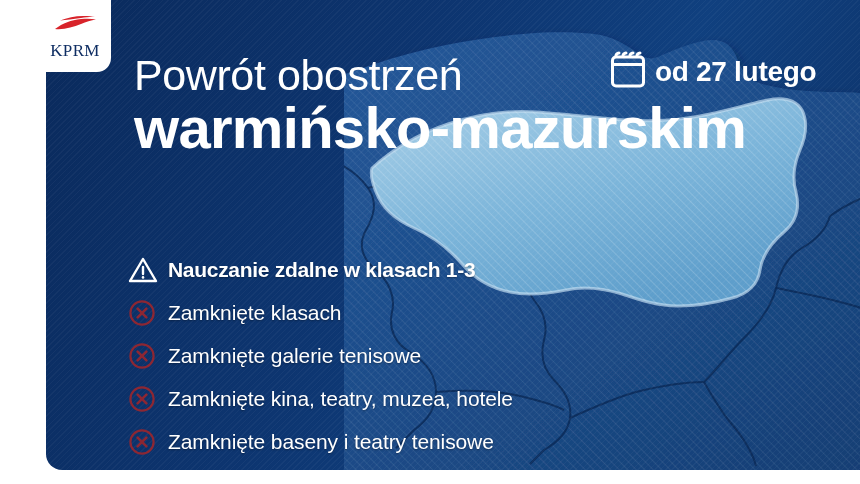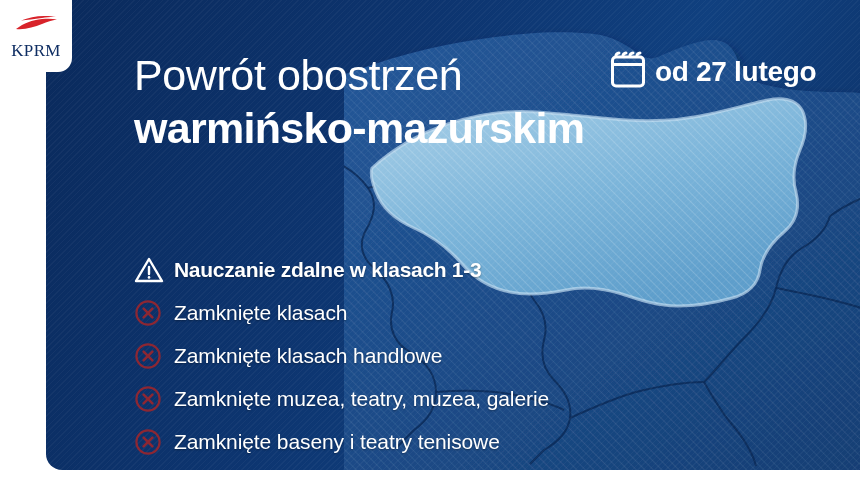--- a/index.html
+++ b/index.html
@@ -75,20 +75,21 @@
     top: 0;
     width: 72px;
     height: 72px;
     background: #ffffff;
     border-radius: 0 0 14px 0;
     z-index: 6;
     display: flex;
     flex-direction: column;
     align-items: center;
     justify-content: center;
+    padding-left: 39px;
   }
   .logo-flag { display:block; margin-bottom: 2px; }
   .logo-text {
     font-family: "Liberation Serif", serif;
     font-size: 17px;
     letter-spacing: 0.3px;
     color: #0f2e63;
     font-weight: 400;
     line-height: 1;
   }
@@ -102,21 +103,21 @@
     color: #ffffff;
   }
   .headline .line-light {
     font-size: 43px;
     font-weight: 300;
     line-height: 50px;
     letter-spacing: -0.4px;
     white-space: nowrap;
   }
   .headline .line-bold {
-    font-size: 43px;
+    font-size: 58px;
     font-weight: 700;
     line-height: 52px;
     letter-spacing: -0.7px;
     white-space: nowrap;
     margin-top: 2px;
   }
 
   
   .date-badge {
     position: absolute;
@@ -133,21 +134,21 @@
     font-size: 28px;
     font-weight: 700;
     letter-spacing: -0.3px;
     line-height: 1;
     white-space: nowrap;
   }
 
   
   .list {
     position: absolute;
-    left: 88px;
+    left: 82px;
     top: 248px;
     z-index: 5;
     display: flex;
     flex-direction: column;
     gap: 0px;
   }
   .list-item {
     display: flex;
     align-items: center;
     height: 43px;
@@ -341,32 +342,32 @@
       </div>
 
       <div class="list-item">
         <span class="bullet-icon">
           <svg width="28" height="28" viewBox="0 0 28 28" xmlns="http://www.w3.org/2000/svg">
             <circle cx="14" cy="14" r="11.6" fill="none" stroke="#8c2733" stroke-width="2.2"></circle>
             <line x1="9.6" y1="9.6" x2="18.4" y2="18.4" stroke="#8c2733" stroke-width="2.6" stroke-linecap="round"></line>
             <line x1="18.4" y1="9.6" x2="9.6" y2="18.4" stroke="#8c2733" stroke-width="2.6" stroke-linecap="round"></line>
           </svg>
         </span>
-        <span class="item-label">Zamknięte klasach handlowe</span>
+        <span class="item-label">Zamknięte galerie tenisowe</span>
       </div>
 
       <div class="list-item">
         <span class="bullet-icon">
           <svg width="28" height="28" viewBox="0 0 28 28" xmlns="http://www.w3.org/2000/svg">
             <circle cx="14" cy="14" r="11.6" fill="none" stroke="#8c2733" stroke-width="2.2"></circle>
             <line x1="9.6" y1="9.6" x2="18.4" y2="18.4" stroke="#8c2733" stroke-width="2.6" stroke-linecap="round"></line>
             <line x1="18.4" y1="9.6" x2="9.6" y2="18.4" stroke="#8c2733" stroke-width="2.6" stroke-linecap="round"></line>
           </svg>
         </span>
-        <span class="item-label">Zamknięte muzea, teatry, muzea, galerie</span>
+        <span class="item-label">Zamknięte kina, teatry, muzea, hotele</span>
       </div>
 
       <div class="list-item">
         <span class="bullet-icon">
           <svg width="28" height="28" viewBox="0 0 28 28" xmlns="http://www.w3.org/2000/svg">
             <circle cx="14" cy="14" r="11.6" fill="none" stroke="#8c2733" stroke-width="2.2"></circle>
             <line x1="9.6" y1="9.6" x2="18.4" y2="18.4" stroke="#8c2733" stroke-width="2.6" stroke-linecap="round"></line>
             <line x1="18.4" y1="9.6" x2="9.6" y2="18.4" stroke="#8c2733" stroke-width="2.6" stroke-linecap="round"></line>
           </svg>
         </span>

